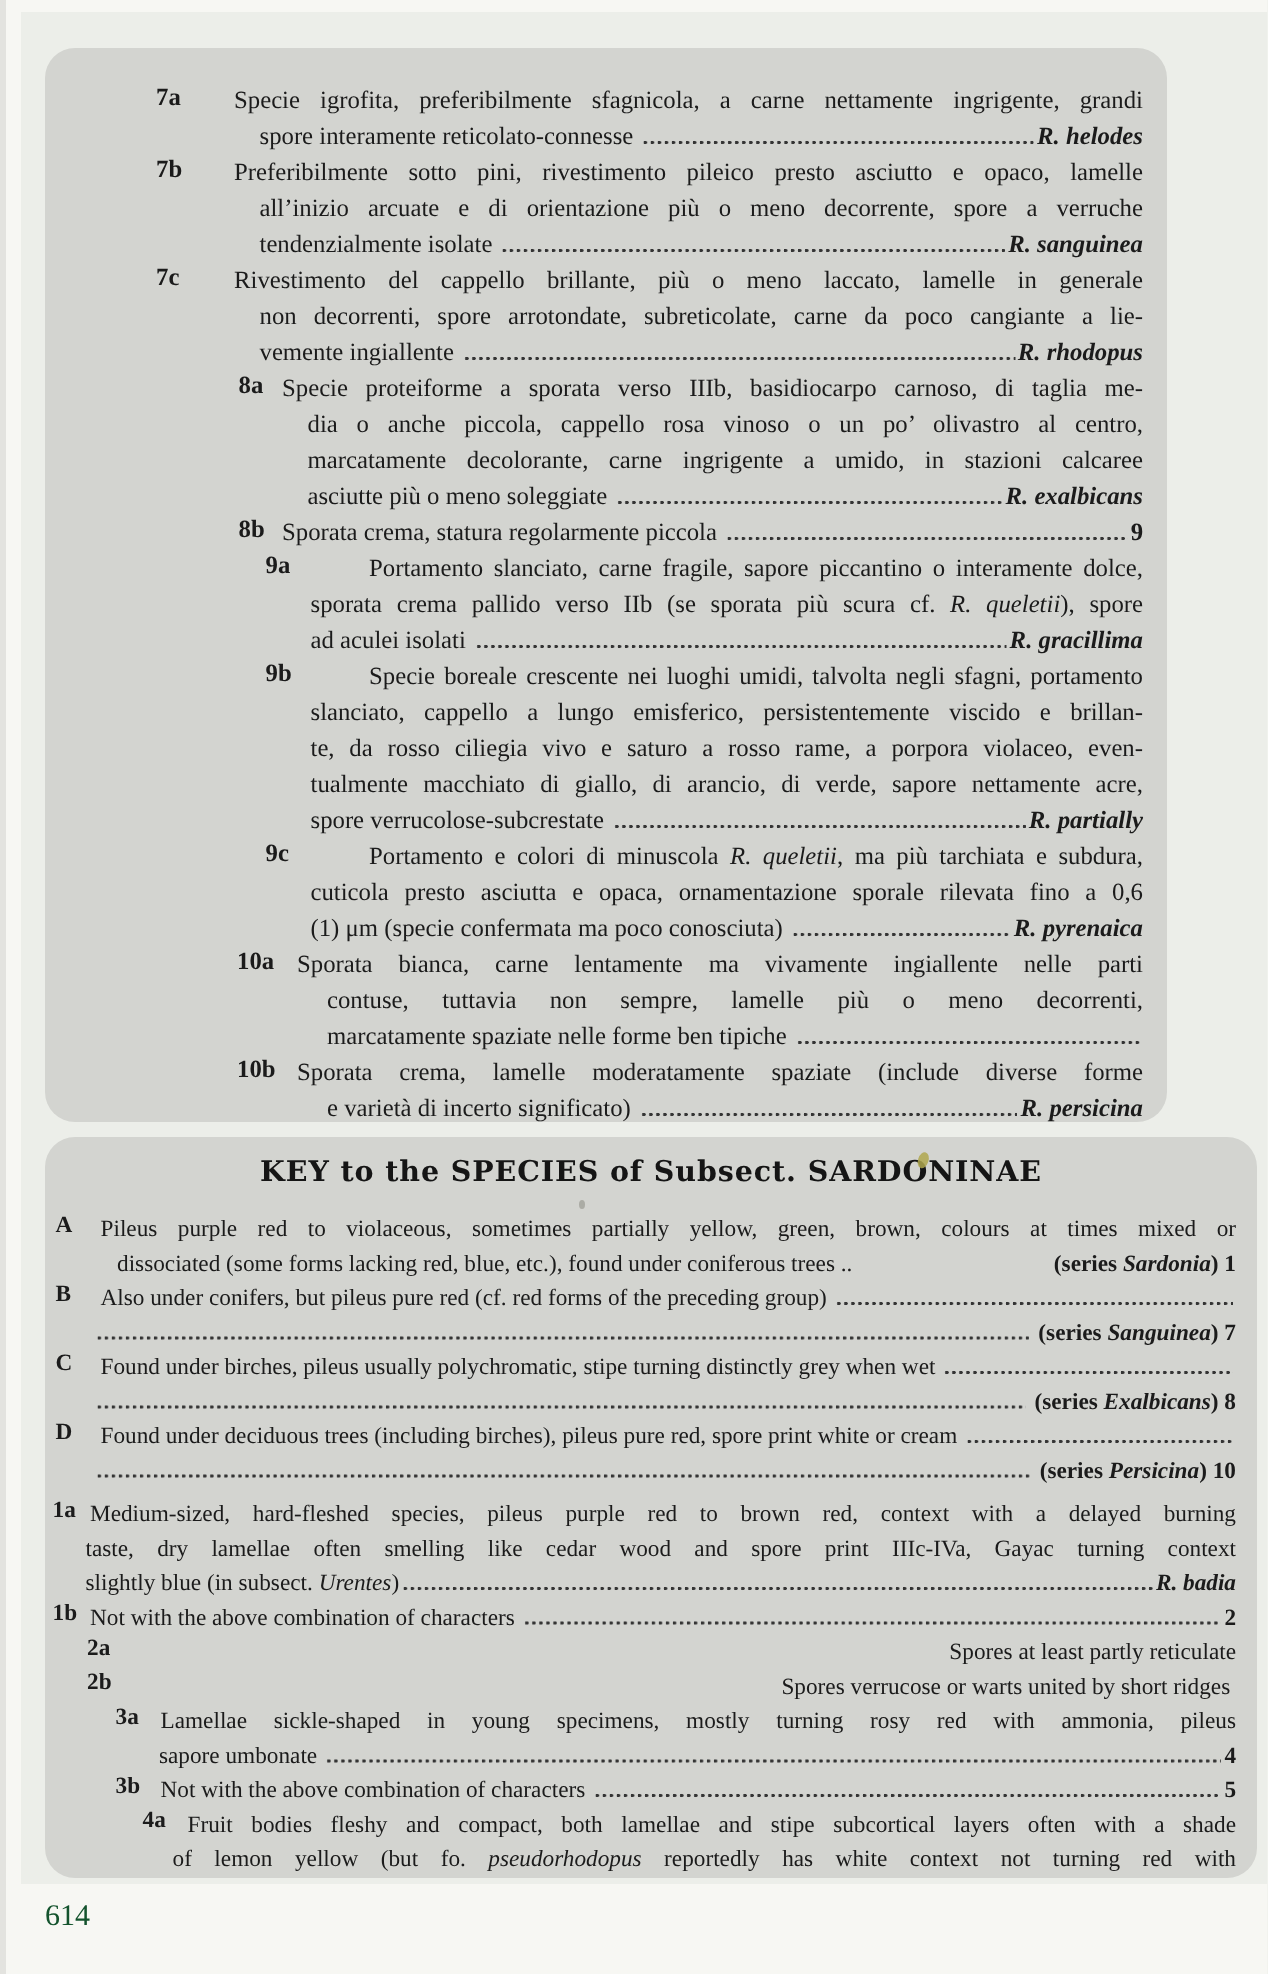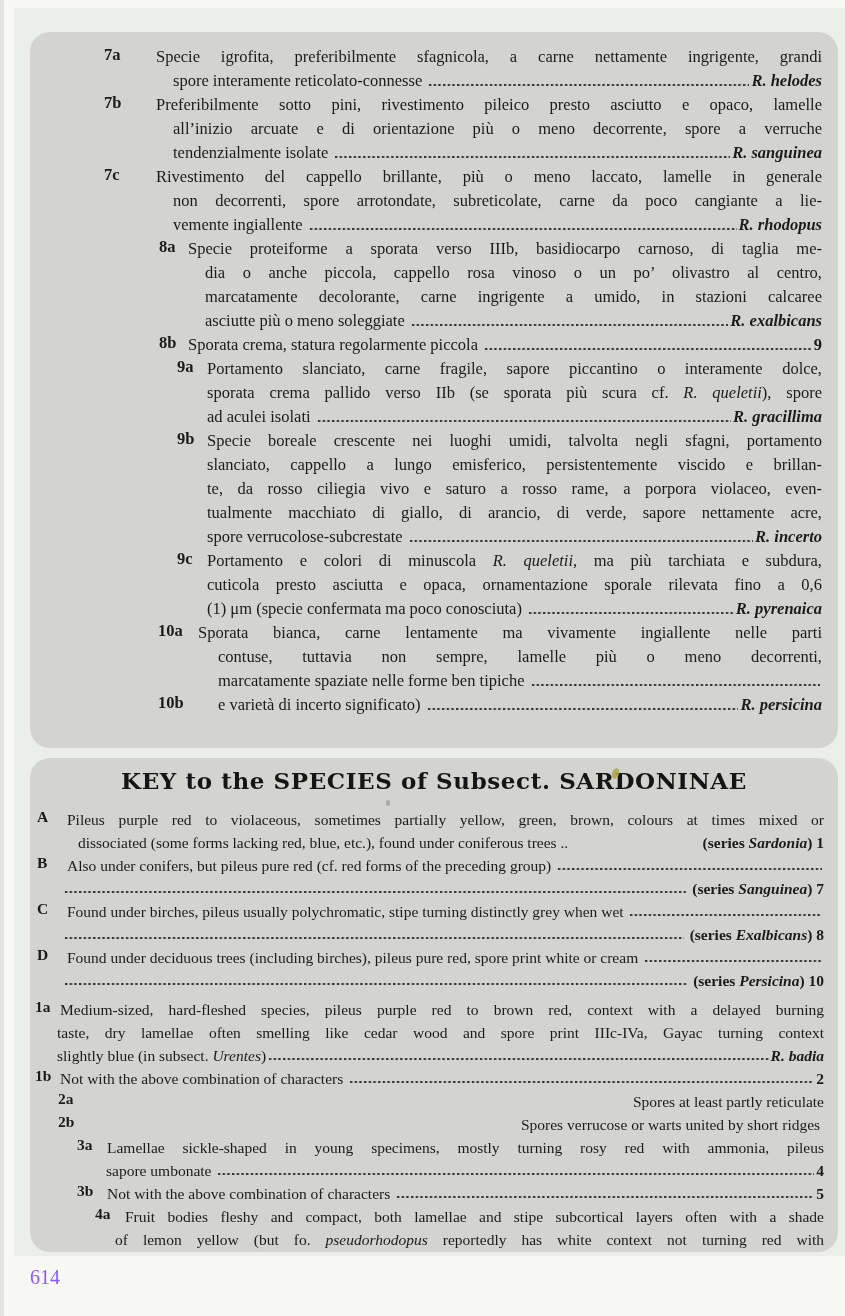--- a/index.html
+++ b/index.html
@@ -2,21 +2,21 @@
 <html><head>
 <meta charset="utf-8">
 <style>
   html,body{margin:0;padding:0;}
   body{width:845px;height:1316px;position:relative;background:#f7f7f3;
        font-family:"Liberation Serif",serif;color:#1b1b1b;overflow:hidden;}
   .scan{position:absolute;left:14px;top:8px;width:831px;height:1248px;
         background:#eceee9;}
   .edge{position:absolute;left:0;top:0;width:4px;height:1316px;background:#e3e3df;}
   .keybox{position:absolute;background:#d3d4d0;border-radius:20px;}
-  #box1{left:30px;top:32px;width:808px;height:716px;padding-top:13px;box-sizing:border-box;
+  #box1{left:30px;top:32px;width:748px;height:716px;padding-top:23px;box-sizing:border-box;
         font-size:16.5px;}
   #box2{left:30px;top:758px;width:808px;height:494px;padding-top:8px;box-sizing:border-box;
         font-size:15.5px;}
   .e{position:relative;}
   .lab{position:absolute;top:0;font-weight:bold;white-space:pre;}
   .ln{overflow:hidden;text-align:justify;text-align-last:justify;
       -moz-text-align-last:justify;padding-right:16px;}
   #box1 .ln{line-height:24px;height:24px;}
   #box2 .ln{line-height:23px;height:23px;padding-right:14px;}
   .ln.last{display:flex;align-items:flex-end;text-align:left;text-align-last:auto;}
@@ -24,30 +24,30 @@
   .fill{flex:1 1 auto;min-width:8px;height:6px;margin:0 2px 5px 2px;
         background-image:radial-gradient(circle at 2.2px 3px,#343434 1.05px,transparent 1.35px);
         background-size:4.7px 6px;background-repeat:repeat-x;}
   .spfill{flex:1 1 auto;min-width:4px;}
   .s-i{font-style:italic;}
   .s-b{font-weight:bold;}
   .s-bi{font-weight:bold;font-style:italic;}
   
   .lv7  .lab{left:74px;}  .lv7  .ln{padding-left:143px;} .lv7  .ln.first{padding-left:104px;margin-left:22px;}
   .lv8  .lab{left:129px;} .lv8  .ln{padding-left:175px;} .lv8  .ln.first{padding-left:158px;}
-  .lv9  .lab{left:147px;} .lv9  .ln{padding-left:177px;} .lv9  .ln.first{padding-left:177px;}
+  .lv9  .lab{left:147px;} .lv9  .ln{padding-left:177px;} .lv9  .ln.first{padding-left:177px;margin-left:39px;}
   .lv10 .lab{left:128px;} .lv10 .ln{padding-left:188px;text-align:center;} .lv10 .ln.first{padding-left:168px;}
   .lvA  .lab{left:7px;}   .lvA  .ln{padding-left:48px;}  .lvA  .ln.first{padding-left:37px;}
   .lv1  .lab{left:5px;}   .lv1  .ln{padding-left:27px;}  .lv1  .ln.first{padding-left:30px;}
   .lv2  .lab{left:28px;}  .lv2  .ln{padding-left:58px;flex-direction:column;}  .lv2  .ln.first{padding-left:58px;}
   .lv3  .lab{left:47px;}  .lv3  .ln{padding-left:76px;}  .lv3  .ln.first{padding-left:77px;}
   .lv4  .lab{left:65px;}  .lv4  .ln{padding-left:85px;}  .lv4  .ln.first{padding-left:95px;}
-  .title{font-family:"DejaVu Serif",serif;font-weight:bold;font-size:23px;
+  .title{font-family:"DejaVu Serif",serif;font-weight:bold;font-size:19px;
          letter-spacing:0.6px;text-align:center;line-height:26px;margin:2px 0 14px 0;color:#151515;}
-  .pagenum{position:absolute;left:30px;top:1266px;font-size:20px;color:#8b5cf6;}
+  .pagenum{position:absolute;left:30px;top:1266px;font-size:20px;color:#14532d;}
   .speck1{position:absolute;left:612px;top:768px;width:7px;height:11px;background:#afa74e;
           border-radius:50%;transform:rotate(18deg);opacity:.85;}
   .speck2{position:absolute;left:386px;top:800px;width:4px;height:6px;background:#8a8a82;
           border-radius:50%;opacity:.55;}
 </style>
 </head>
 <body>
 
 <div class="scan"></div>
 <div class="edge"></div>
@@ -113,21 +113,21 @@
     </div>
     <div class="e lv9">
       <b class="lab">9b</b>
       <div class="ln first full"><span>Specie boreale crescente nei luoghi umidi, talvolta negli sfagni, portamento</span></div>
       <div class="ln full"><span>slanciato, cappello a lungo emisferico, persistentemente viscido e brillan-</span></div>
       <div class="ln full"><span>te, da rosso ciliegia vivo e saturo a rosso rame, a porpora violaceo, even-</span></div>
       <div class="ln full"><span>tualmente macchiato di giallo, di arancio, di verde, sapore nettamente acre,</span></div>
       <div class="ln last">
         <span class="txt"><span>spore verrucolose-subcrestate </span></span>
         <span class="fill"></span>
-        <span class="res"><span class="s-bi">R. incerto</span></span>
+        <span class="res"><span class="s-bi">R. partially</span></span>
       </div>
     </div>
     <div class="e lv9">
       <b class="lab">9c</b>
       <div class="ln first full"><span>Portamento e colori di minuscola </span><span class="s-i">R. queletii</span><span>, ma più tarchiata e subdura,</span></div>
       <div class="ln full"><span>cuticola presto asciutta e opaca, ornamentazione sporale rilevata fino a 0,6</span></div>
       <div class="ln last">
         <span class="txt"><span>(1) μm (specie confermata ma poco conosciuta) </span></span>
         <span class="fill"></span>
         <span class="res"><span class="s-bi">R. pyrenaica</span></span>
@@ -137,20 +137,21 @@
       <b class="lab">10a</b>
       <div class="ln first full"><span>Sporata bianca, carne lentamente ma vivamente ingiallente nelle parti</span></div>
       <div class="ln full"><span>contuse, tuttavia non sempre, lamelle più o meno decorrenti,</span></div>
       <div class="ln last">
         <span class="txt"><span>marcatamente spaziate nelle forme ben tipiche </span></span>
         <span class="fill"></span>
       </div>
     </div>
     <div class="e lv10">
       <b class="lab">10b</b>
+      <div class="ln first full"><span>Sporata crema, lamelle moderatamente spaziate (include diverse forme</span></div>
       <div class="ln last">
         <span class="txt"><span>e varietà di incerto significato) </span></span>
         <span class="fill"></span>
         <span class="res"><span class="s-bi">R. persicina</span></span>
       </div>
     </div>
   </div>
 
 <div id="box2" class="keybox">
   <div class="title">KEY to the SPECIES of Subsect. SARDONINAE</div>

